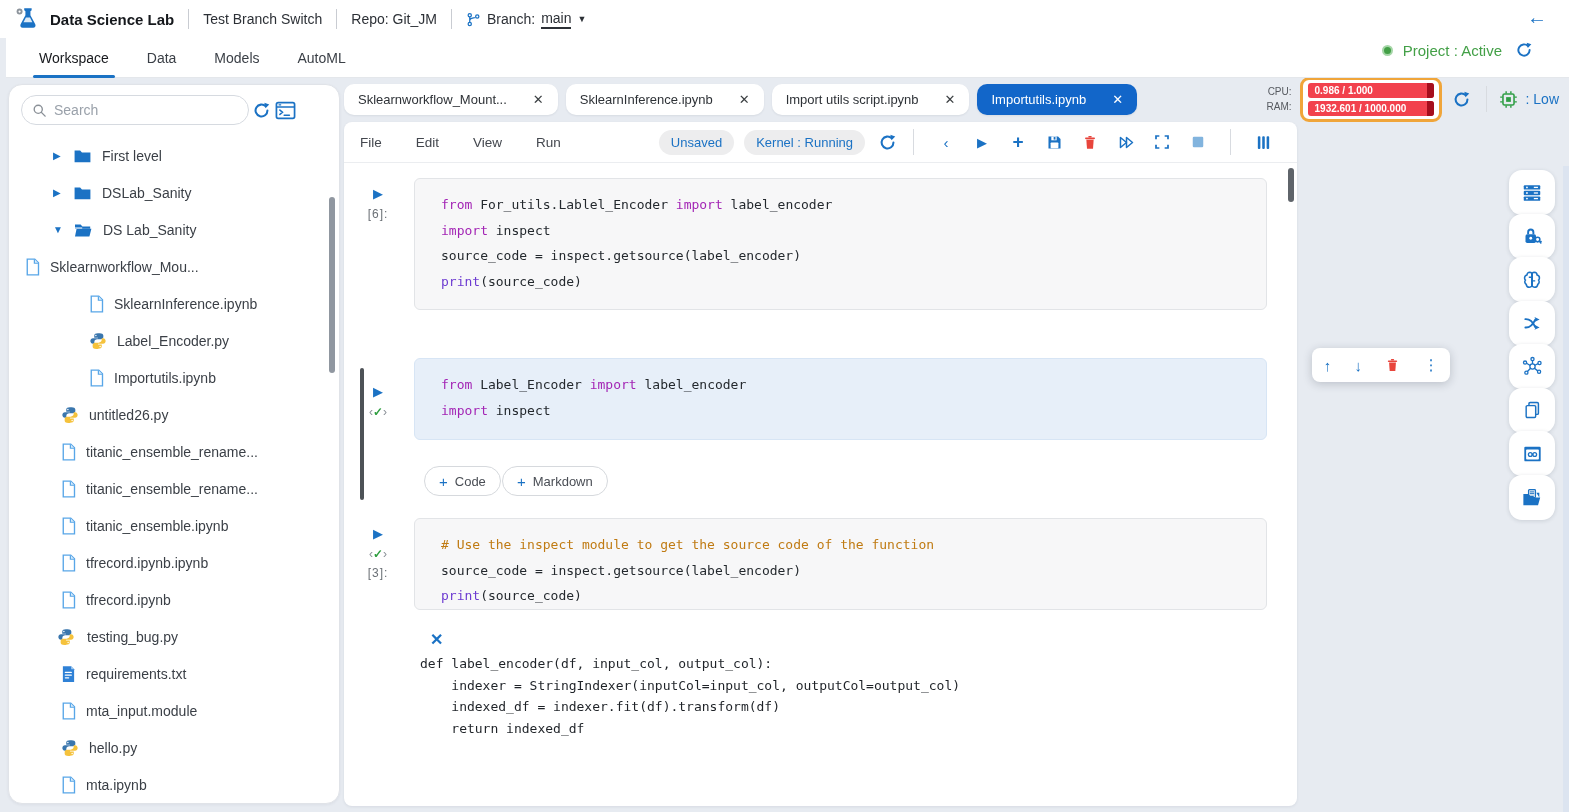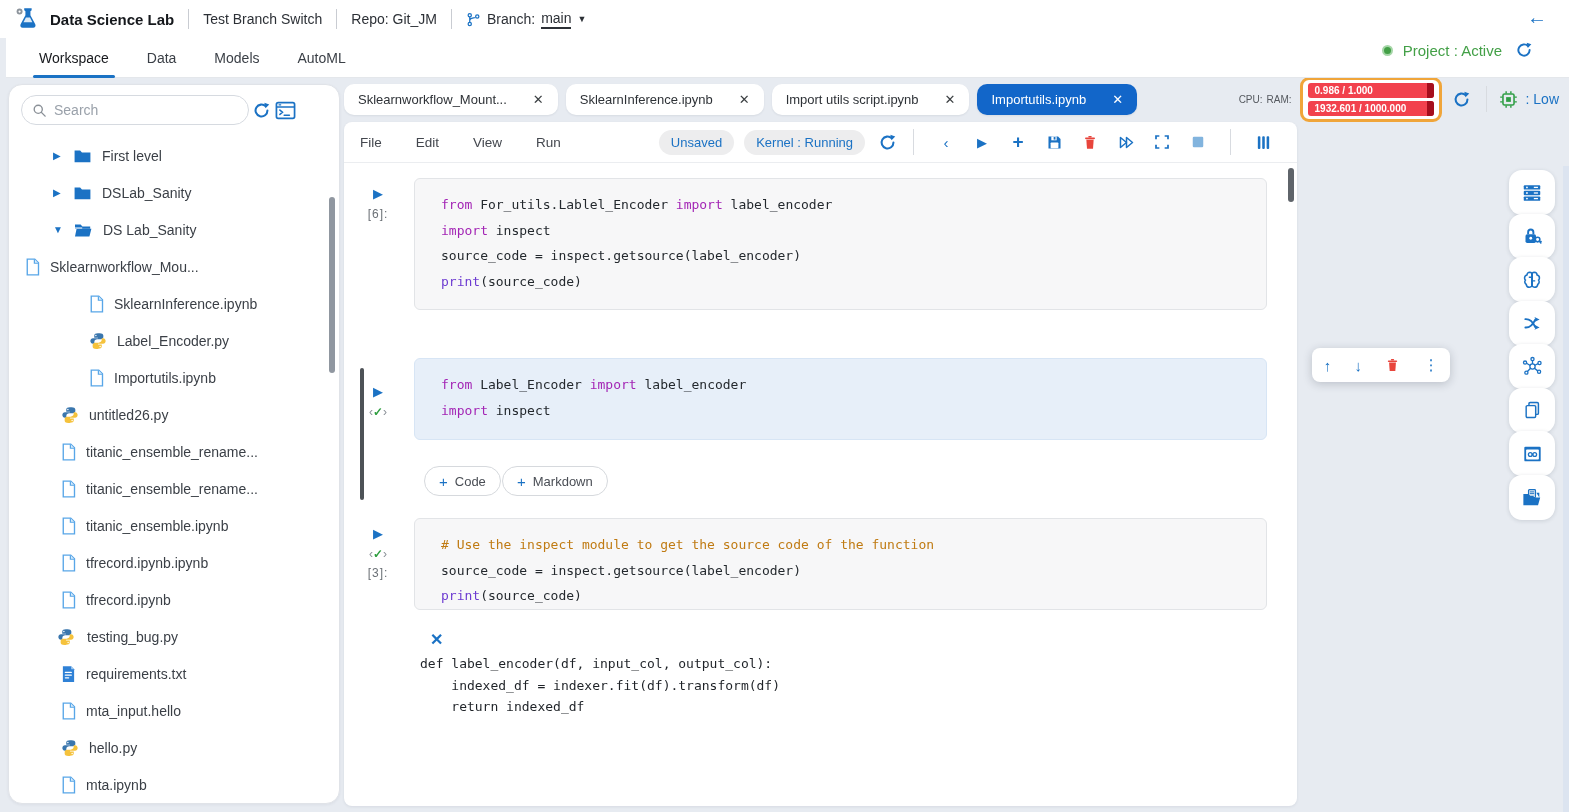--- a/index.html
+++ b/index.html
@@ -42,21 +42,21 @@
   .side-scroll { position:absolute; right:4px; top:112px; width:6px; height:176px; background:#9097a0; border-radius:3px; }
 
   
   .tabsrow { position:absolute; left:344px; right:0; top:82px; height:34px; display:flex; align-items:center; }
   .tabs { display:flex; gap:8px; }
   .tab { height:31px; background:#fff; border-radius:10px; display:flex; align-items:center; padding:0 14px; font-size:13px; color:#2e3237; box-shadow:0 1px 2px rgba(30,40,60,.08); cursor:pointer; white-space:nowrap; }
   .tab .close { margin-left:26px; font-size:13px; color:#3c4043; cursor:pointer; }
   .tab.active { background:#1266c9; color:#fff; }
   .tab.active .close { color:#fff; }
   .res-cluster { margin-left:auto; display:flex; align-items:center; gap:8px; padding-right:10px; }
-  .res-labels { display:flex; flex-direction:row; gap:4px; font-size:10px; color:#55595f; text-align:right; }
+  .res-labels { display:flex; flex-direction:column; gap:4px; font-size:10px; color:#55595f; text-align:right; }
   .res-box { border:3px solid #f0a53a; border-radius:9px; padding:3px 5px; display:flex; flex-direction:column; gap:3px; background:#fff; }
   .res-pill { width:126px; height:15px; background:#f2414d; border-radius:3px; position:relative; color:#fff; font-size:10px; font-weight:700; line-height:15px; padding-left:7px; overflow:hidden; }
   .res-pill::after { content:""; position:absolute; right:0; top:0; width:7px; height:100%; background:#a50e1d; }
   .v-div { width:1px; height:26px; background:#d8dbe0; margin:0 4px; }
   .low-label { color:#1b72c4; font-size:14px; }
 
   
   .nbcard { position:absolute; left:344px; top:122px; width:953px; bottom:6px; background:#fff; border-radius:8px; box-shadow:0 1px 3px rgba(30,40,60,.08); }
   .menurow { position:absolute; left:0; right:0; top:0; height:41px; border-bottom:1px solid #ebedf0; display:flex; align-items:center; padding:0 16px; }
   .menu-item { font-size:13.5px; color:#43474e; margin-right:34px; cursor:pointer; }
@@ -323,21 +323,21 @@
         </span>
         <span class="tree-label">requirements.txt</span>
       </div>
       <div class="tree-row" style="padding-left: 52px;">
         <span>
           <svg width="15" height="18" viewBox="0 0 20 24">
             <path d="M3 1.5h10l5 5V22.5H3z" fill="#fff" stroke="#58a6e8" stroke-width="1.8"></path>
             <path d="M12.5 1.8v5.2h5.2" fill="#d9ecfb" stroke="#58a6e8" stroke-width="1.6"></path>
           </svg>
         </span>
-        <span class="tree-label">mta_input.hello</span>
+        <span class="tree-label">mta_input.module</span>
       </div>
       <div class="tree-row" style="padding-left: 52px;">
         <span>
           <svg width="18" height="18" viewBox="0 0 24 24">
             <path d="M11.9 1.8c-2.9 0-4.9 1-4.9 3v2.7h5v.9H5.3C3.3 8.4 1.8 10 1.8 12s1.5 3.6 3.5 3.6h1.8v-2.4c0-2 1.8-3.4 4-3.4h5c1.7 0 3-1.3 3-3V4.8c0-2-2.3-3-4.7-3h-2.5z" fill="#3a76ad"></path>
             <circle cx="9.2" cy="4.6" r="1" fill="#fff"></circle>
             <path d="M12.1 22.2c2.9 0 4.9-1 4.9-3v-2.7h-5v-.9h6.7c2 0 3.5-1.6 3.5-3.6s-1.5-3.6-3.5-3.6h-1.8v2.4c0 2-1.8 3.4-4 3.4h-5c-1.7 0-3 1.3-3 3v2.4c0 2 2.3 3 4.7 3h2.5z" fill="#f5c23c"></path>
             <circle cx="14.8" cy="19.4" r="1" fill="#fff"></circle>
           </svg>
         </span>
@@ -531,20 +531,21 @@
   </div>
   <div class="cell-box" style="top:396px; height:92px;" id="cell2">
       <div class="cline"><span class="tok-cm"># Use the inspect module to get the source code of the function</span></div>
       <div class="cline"><span class="tok-pl">source_code = inspect.getsource(label_encoder)</span></div>
       <div class="cline"><span class="tok-fn">print</span><span class="tok-pl">(source_code)</span></div>
     </div>
 
   <span class="out-close" style="top:508px; left:86px;">✕</span>
   <div class="output-wrap" style="top:531px;" id="output">
       <div class="outline">def label_encoder(df, input_col, output_col):</div>
+      <div class="outline">    indexer = StringIndexer(inputCol=input_col, outputCol=output_col)</div>
       <div class="outline">    indexed_df = indexer.fit(df).transform(df)</div>
       <div class="outline">    return indexed_df</div>
     </div>
 
   <div class="nb-scroll"></div>
 </div>
 
 <div class="rail" id="rail">
     <div class="rail-btn" style="top: 0px;">
       <span>

